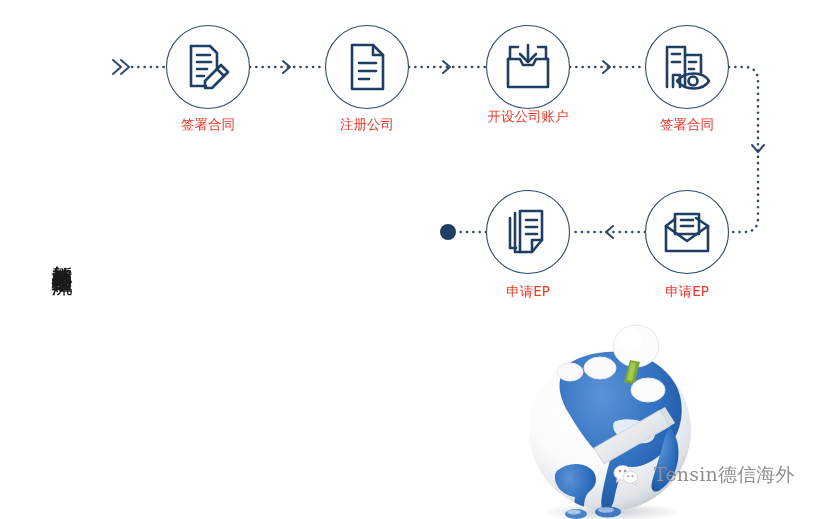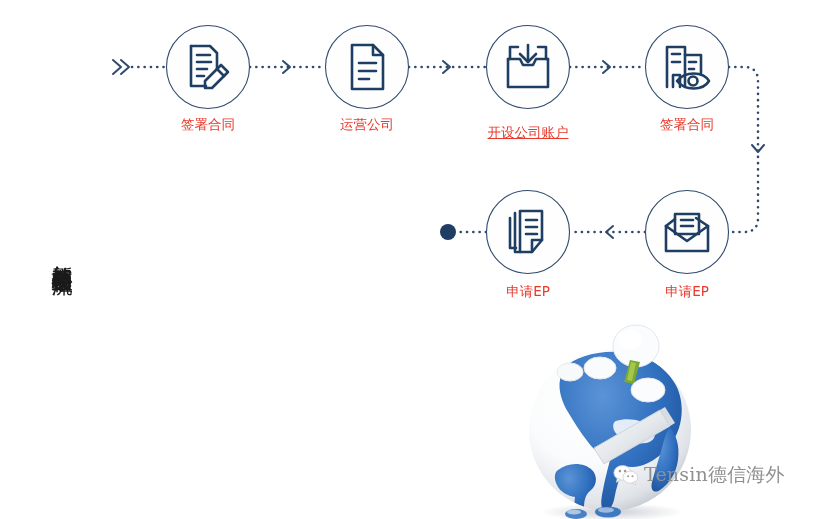--- a/index.html
+++ b/index.html
@@ -67,21 +67,21 @@
   }
   #globe-svg { display:block; width: 185px; height: 203px; }
 
   
   #watermark {
     position: absolute;
     left: 613px;
     top: 462px;
     display: flex;
     align-items: center;
-    gap: 5px;
+    gap: 15px;
     color: #8e8e8e;
     font-size: 19px;
     font-family: "DejaVu Serif", "Liberation Serif", serif;
     white-space: nowrap;
   }
   #watermark .wm-text {
     color: #909090;
     letter-spacing: 0.2px;
   }
   .wechat-ico { width: 26px; height: 22px; display:block; }
@@ -201,22 +201,22 @@
         <path class="ico" d="M-6 -12 L6 -12"></path>
         <path class="ico" d="M-6 -6 L6 -6"></path>
         <path class="ico" d="M-21 -6 L-21 19 L21 19 L21 -6 L9 -14"></path>
         <path class="ico" d="M-21 -6 L-12 -13"></path>
         <path class="ico" d="M-21 -6 L0 9 L21 -6"></path>
       </g>
     </g>
   </svg>
 
   <div class="step-label" style="left:208px; top:116px;">签署合同</div>
-  <div class="step-label" style="left:367px; top:116px;">运营公司</div>
-  <div class="step-label" style="left:528px; top:124px;text-decoration:underline;">开设公司账户</div>
+  <div class="step-label" style="left:367px; top:116px;">注册公司</div>
+  <div class="step-label" style="left:528px; top:108px;">开设公司账户</div>
   <div class="step-label" style="left:687px; top:116px;">签署合同</div>
   <div class="step-label" style="left:528px; top:283px;">申请EP</div>
   <div class="step-label" style="left:687px; top:283px;">申请EP</div>
 
   <div id="globe-wrap">
     <svg id="globe-svg" viewBox="0 0 185 203">
       <defs>
         <radialGradient id="sphereG" cx="38%" cy="30%" r="75%">
           <stop offset="0%" stop-color="#ffffff"></stop>
           <stop offset="55%" stop-color="#fafbfc"></stop>

